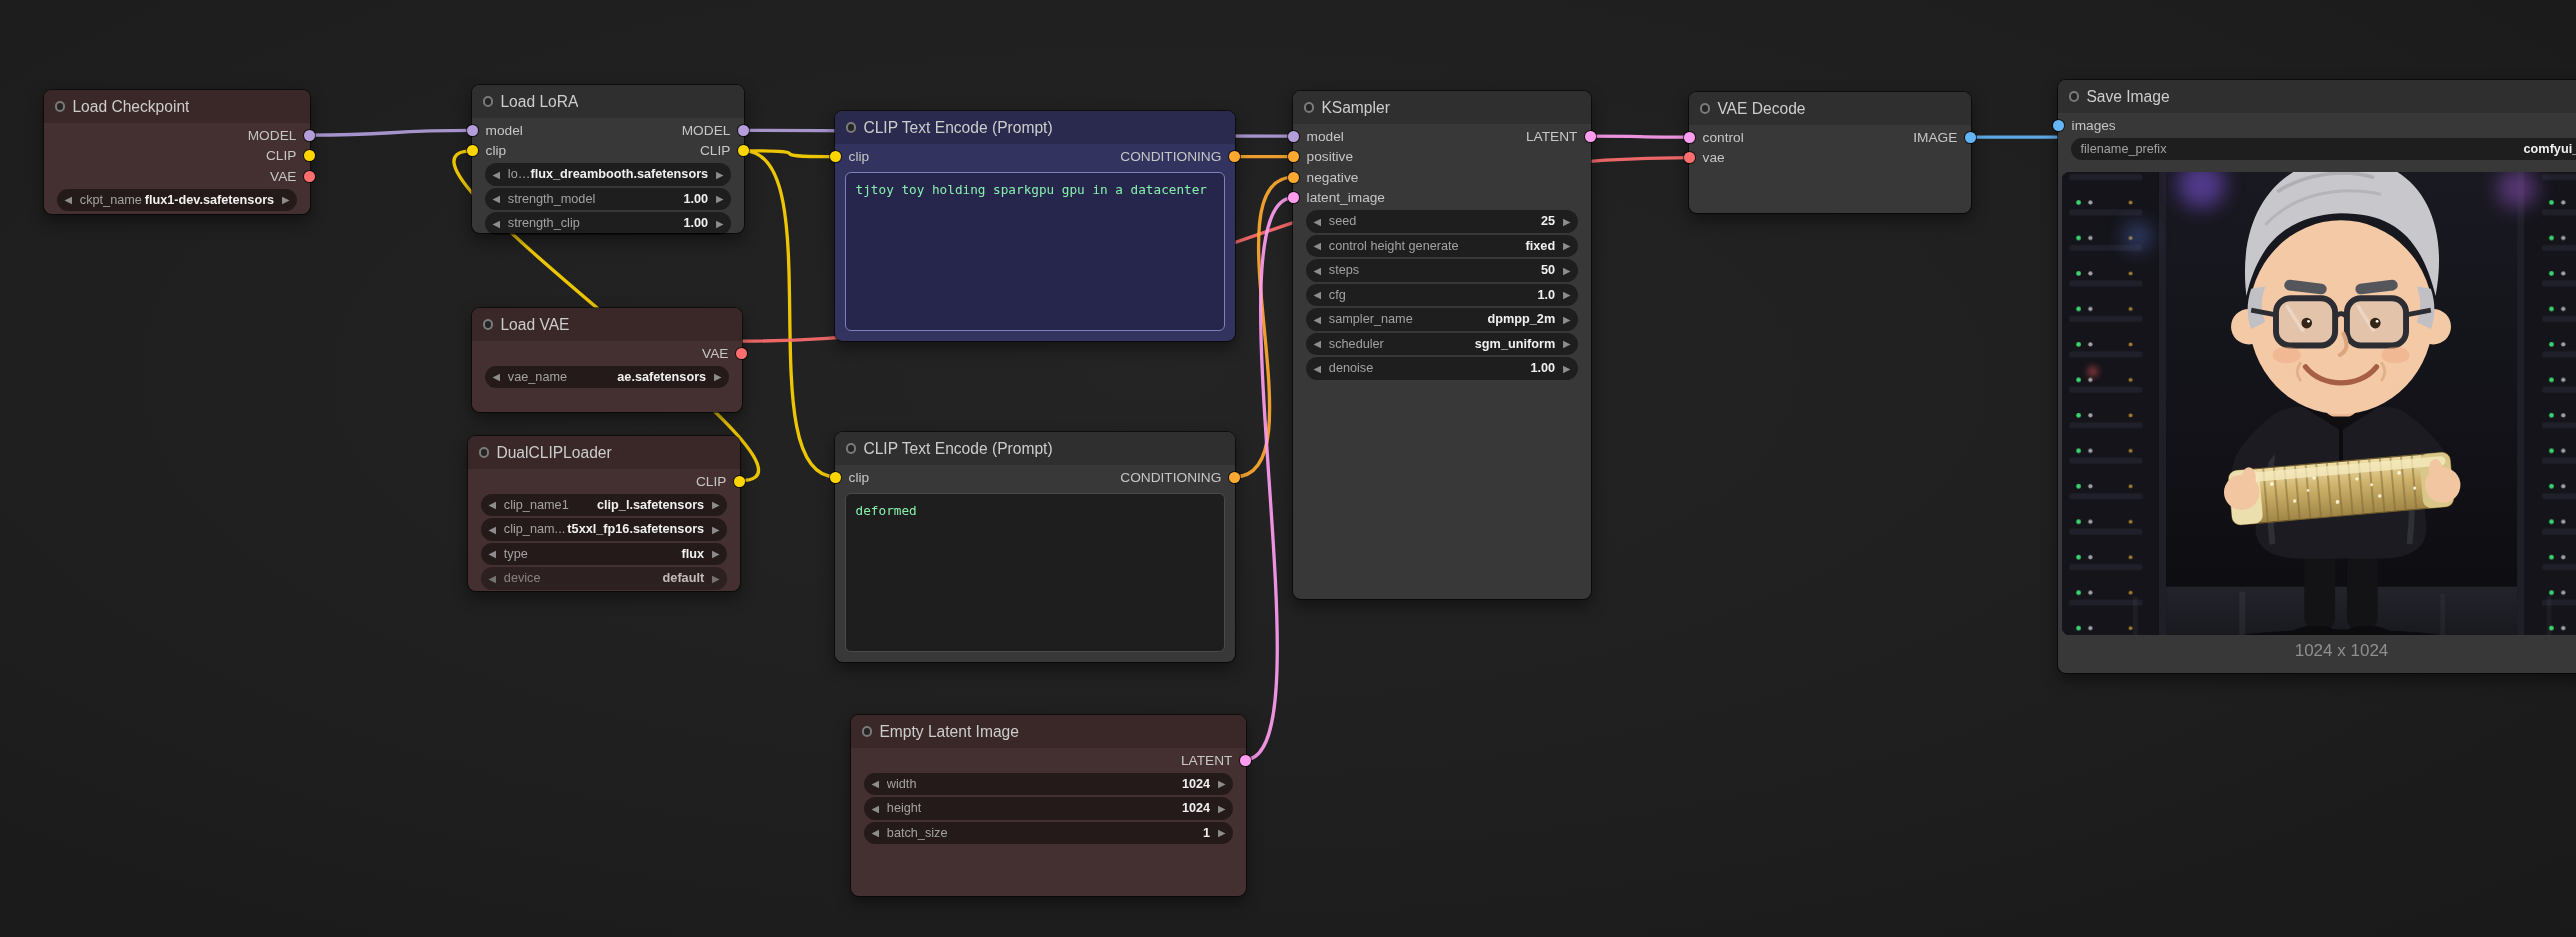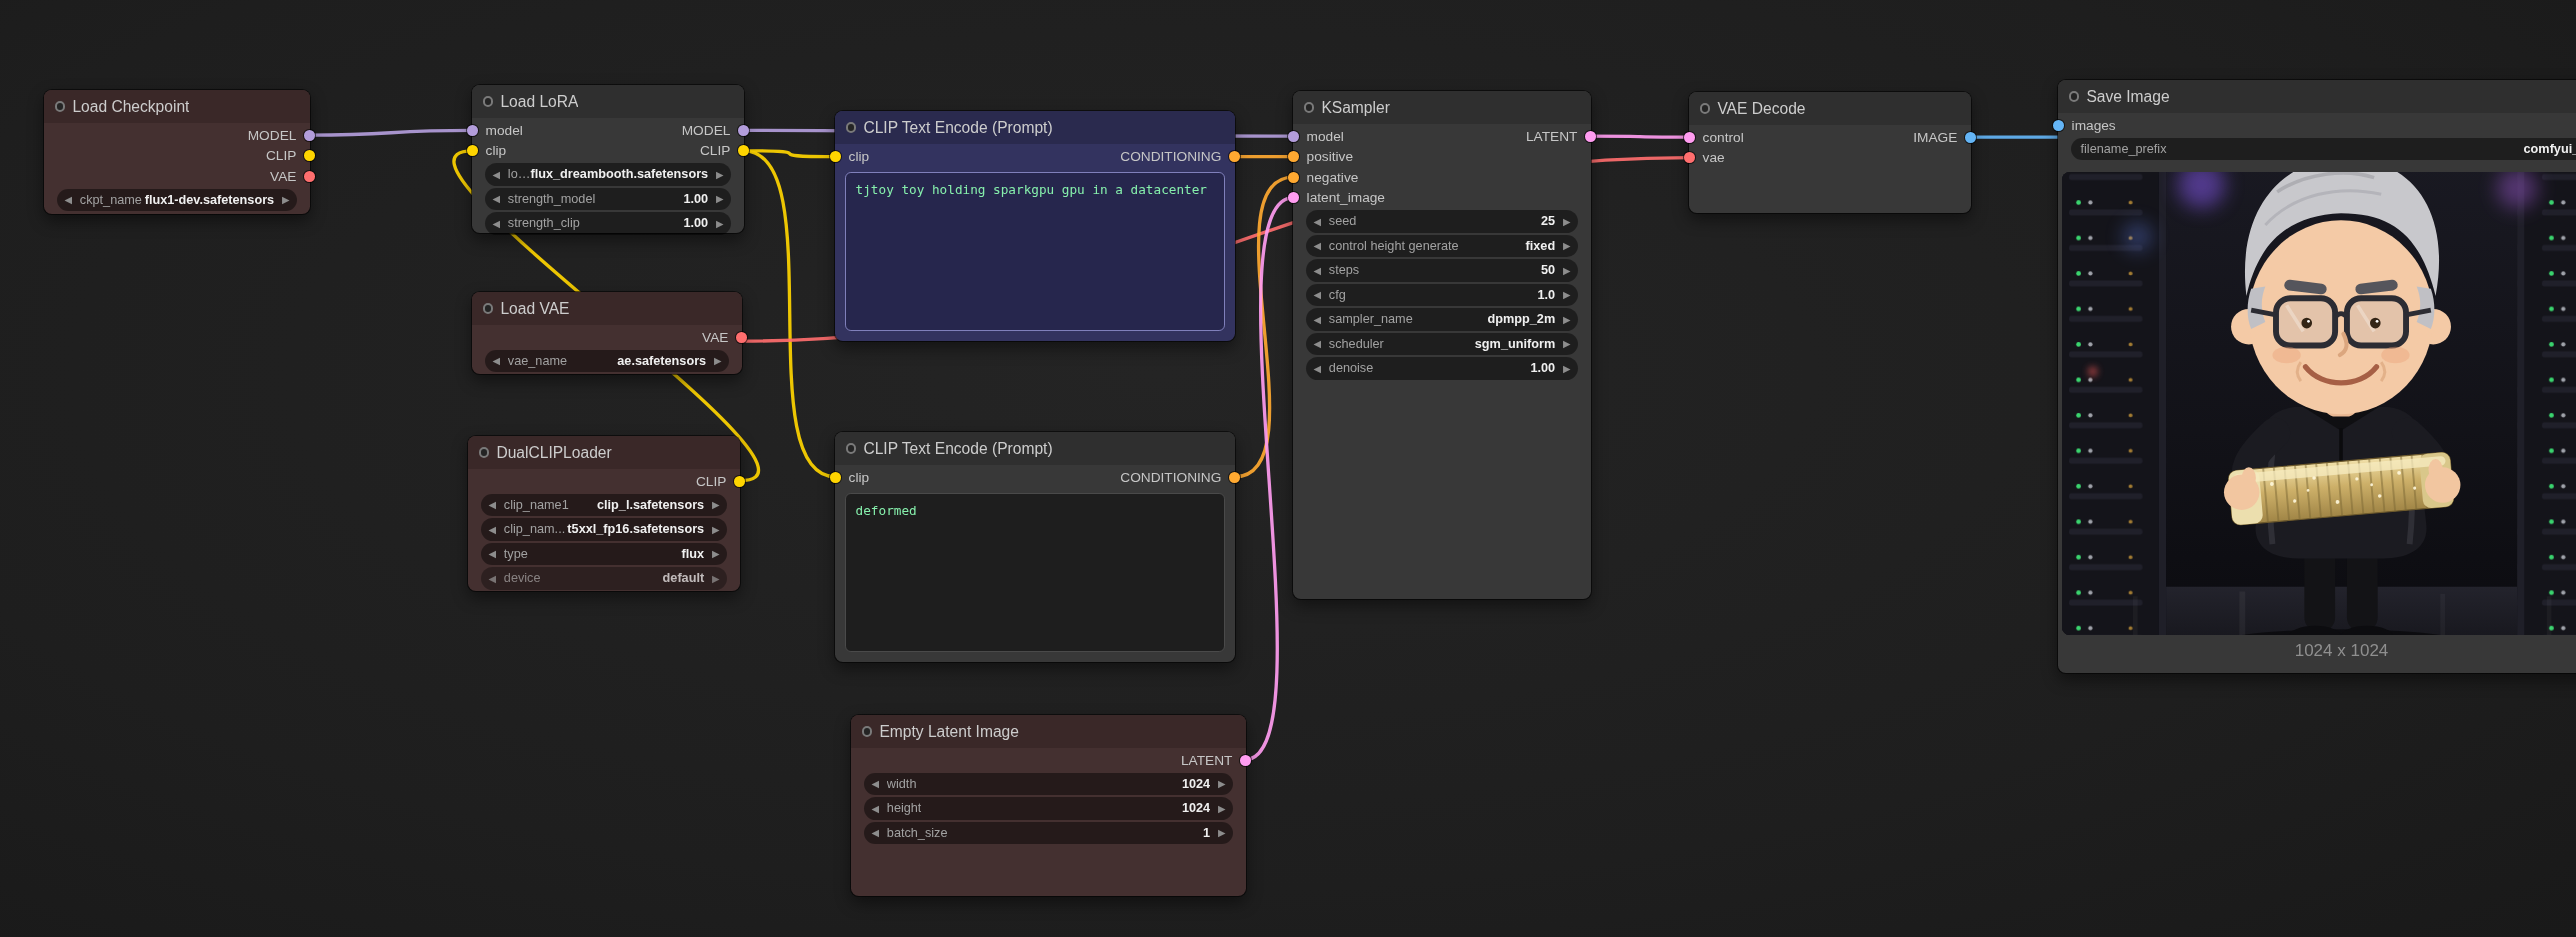--- a/index.html
+++ b/index.html
@@ -155,21 +155,21 @@
       <span class="arrow">▶</span>
     </div>
     <div class="widget">
       <span class="arrow">◀</span>
       <span class="wlabel">strength_clip</span>
       <span class="wvalue">1.00</span>
       <span class="arrow">▶</span>
     </div>
   </div>
 
-  <div class="node maroon" style="left:472px;top:292px;width:270px;height:82px">
+  <div class="node maroon" style="left:472px;top:308px;width:270px;height:104px">
     <div class="header">
       <span class="cdot"></span>
       <span class="title">Load VAE</span>
     </div>
     <div class="slots">
       <div class="srow">
         <span class="sout">
             <span class="slabel">VAE</span>
             <span class="dot" style="background: rgb(255, 110, 110);"></span>
           </span>

